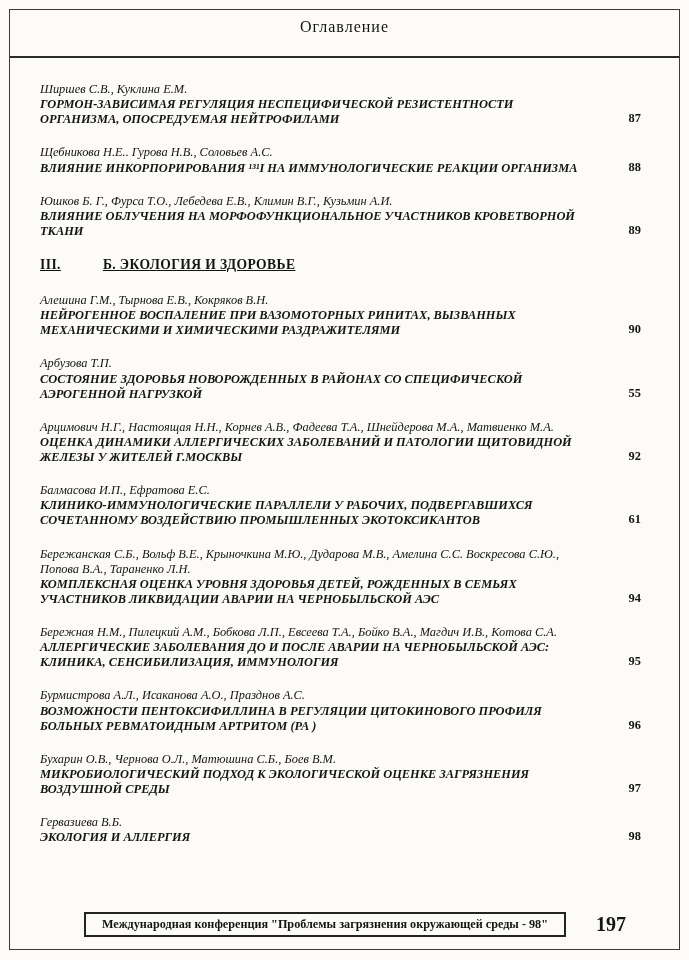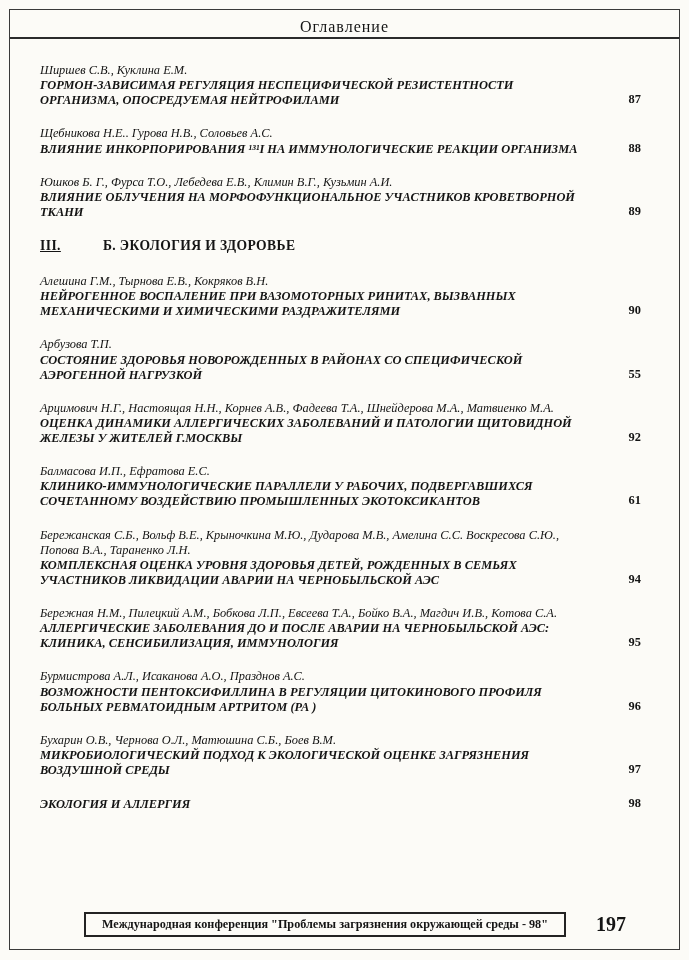--- a/index.html
+++ b/index.html
@@ -23,21 +23,21 @@
     box-sizing: border-box;
     border: 1.5px solid #3a3a3a;
     height: 100%;
     display: flex;
     flex-direction: column;
     overflow: hidden;
   }
   .header {
     border-bottom: 2px solid #2b2b2b;
     text-align: center;
-    padding: 8px 0 1px 0;
+    padding: 8px 0 20px 0;
     font-family: Liberation Serif, serif;
   }
   .page-title {
     font-size: 16px;
     letter-spacing: 1px;
   }
   .content {
     flex: 1;
     display: flex;
     flex-direction: column;
@@ -72,20 +72,21 @@
     font-weight: bold;
     font-size: 13.6px;
     margin: 4px 0 20px 0;
     letter-spacing: 0.4px;
   }
   .section-number {
     text-decoration: underline;
     margin-right: 42px;
   }
   .section-title {
+    text-decoration: underline;
   }
   .footer-row {
     margin-top: auto;
     display: flex;
     align-items: center;
     padding: 6px 0 12px 44px;
   }
   .footer-box {
     border: 2px solid #232323;
     padding: 3px 16px;
@@ -186,20 +187,21 @@
   </div>
           <div class="entry">
     <div class="entry-text">
       <div class="authors">Бухарин О.В., Чернова О.Л., Матюшина С.Б., Боев В.М.</div>
       <div class="title">МИКРОБИОЛОГИЧЕСКИЙ ПОДХОД К ЭКОЛОГИЧЕСКОЙ ОЦЕНКЕ ЗАГРЯЗНЕНИЯ ВОЗДУШНОЙ СРЕДЫ</div>
     </div>
     <div class="pageno">97</div>
   </div>
           <div class="entry">
     <div class="entry-text">
+      <div class="authors">Гервазиева В.Б.</div>
       <div class="title">ЭКОЛОГИЯ И АЛЛЕРГИЯ</div>
     </div>
     <div class="pageno">98</div>
   </div>
         </div>
 
       <div class="footer-row">
         <div class="footer-box">
           <span>Международная конференция "Проблемы загрязнения окружающей среды - 98"</span>
         </div>

